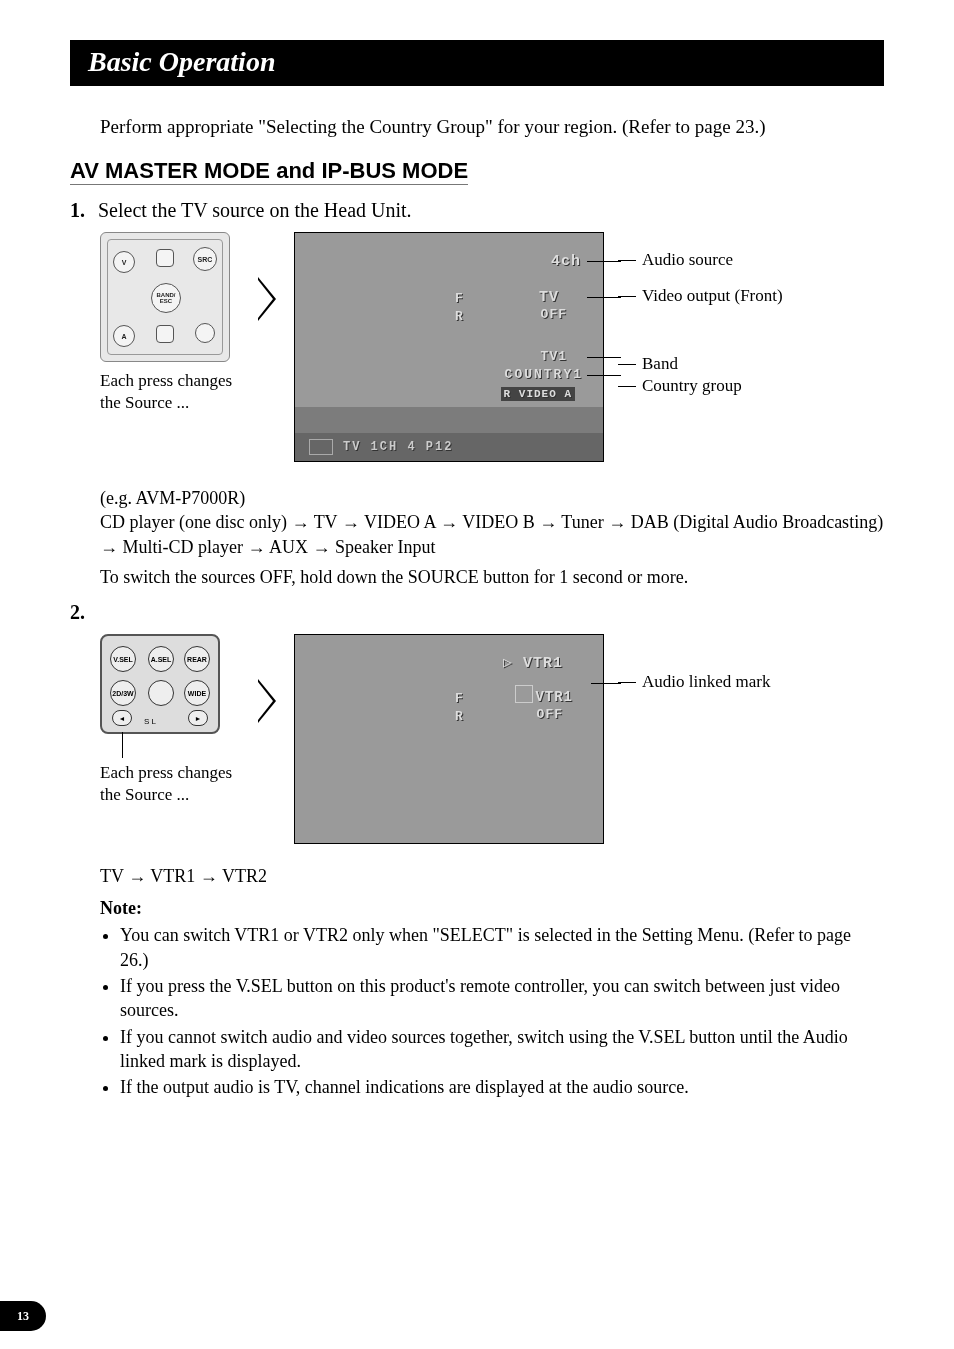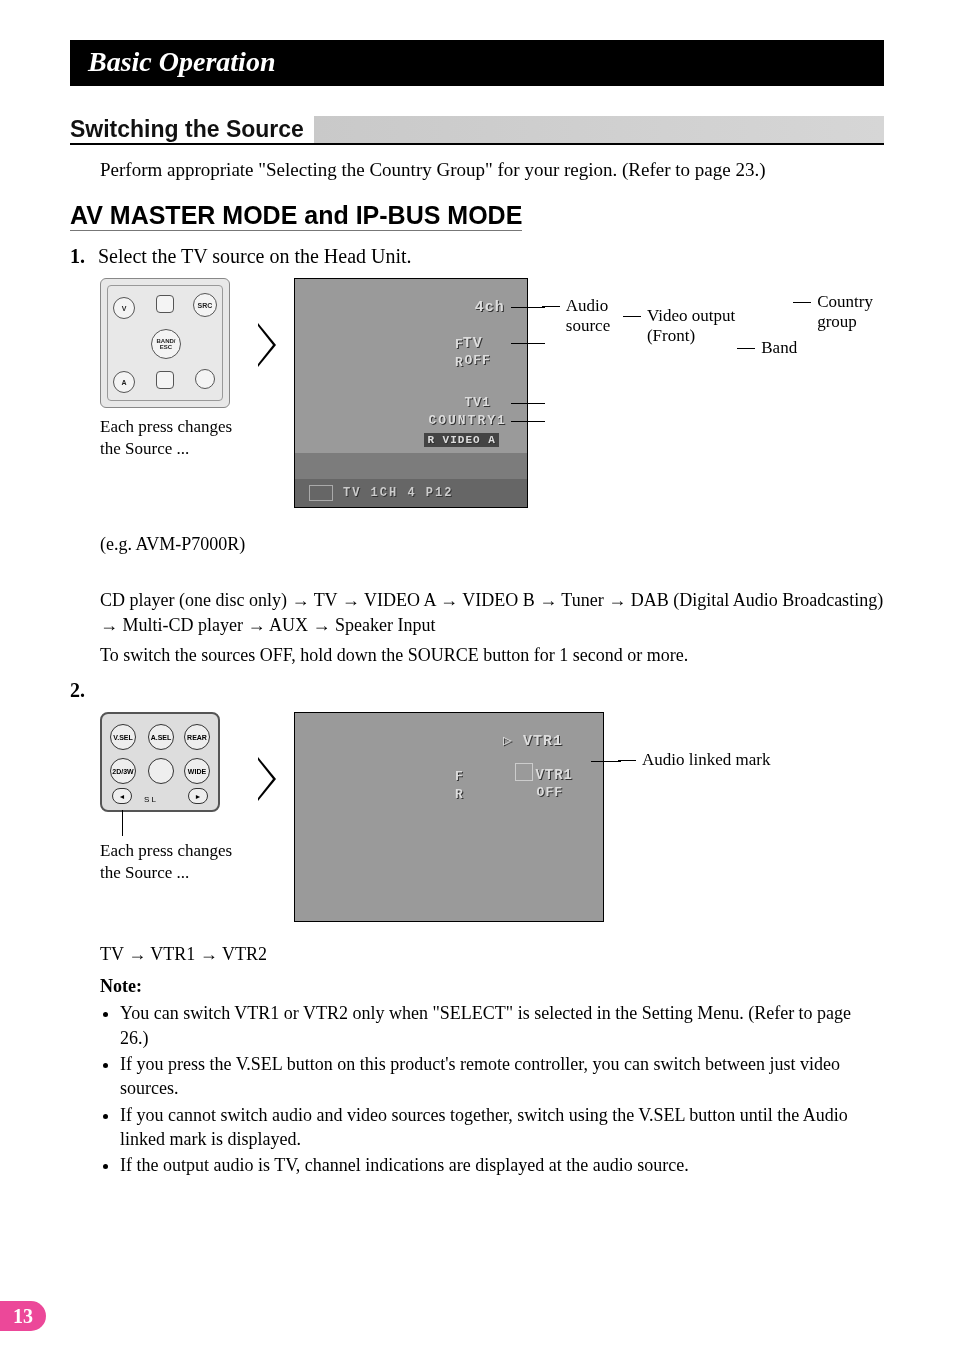--- a/index.html
+++ b/index.html
@@ -36,21 +36,21 @@
   }
   .section-h span { background:#fff; padding-right:4px;}
   .intro {
     font-size: 19px;
     margin-left: 30px;
     margin-bottom: 20px;
   }
   .sub-h {
     font-family: Arial, Helvetica, sans-serif;
     font-weight: bold;
-    font-size: 25px;
+    font-size: 22px;
     border-bottom: 1px solid #777;
     display: inline-block;
     margin-bottom: 14px;
   }
   .step-row {
     display: flex;
     align-items: flex-start;
     margin-bottom: 6px;
   }
   .step-num {
@@ -131,49 +131,48 @@
     background:#7c7c7c; bottom:28px;
   }
   .sc-foot {
     position:absolute; left:0; right:0; bottom:0; height:28px;
     background:#666;
     display:flex; align-items:center;
     padding-left:14px;
     font-size:12px; color:#ccc; letter-spacing:2px;
   }
   .callouts {
-    display:flex; flex-direction:row; gap: 6px;
+    display:flex; flex-direction:column; gap: 6px;
     font-size: 17px;
     padding-top: 18px;
   }
   .callouts div { position:relative; padding-left:14px; }
   .callouts div::before{
     content:""; position:absolute; left:-10px; top:10px;
     width:18px; height:1px; background:#000;
   }
   .leader { position:absolute; background:#000; height:1px; }
   .body-text {
     font-size: 18px;
     margin-left: 30px;
     line-height: 1.35;
-    margin-top: 32px;
   }
   .note-h { font-weight:bold; font-size:18px; margin-left:30px; margin-top:10px;}
   ul.notes {
     margin: 4px 0 0 50px;
     padding: 0;
     font-size: 18px;
     line-height: 1.35;
   }
   ul.notes li { margin-bottom: 2px; }
   .page-num {
     position:absolute;
     left:0; bottom:18px;
-    background:#ec4899; color:#fff;
-    font-weight:bold; font-size:20px;
+    background:#000000; color:#fff;
+    font-weight:bold; font-size:12px;
     width:46px; height:30px;
     display:flex; align-items:center; justify-content:center;
     border-top-right-radius:16px;
     border-bottom-right-radius:16px;
   }
   
   .remote-box2 {
     width: 120px; height:100px;
     border:2px solid #555; border-radius:8px;
     background:#ddd; position:relative;
@@ -184,21 +183,20 @@
     display:flex;align-items:center;justify-content:center;
   }
 </style>
 </head>
 <body>
 
 <div class="page">
 
   <div class="title-bar">Basic Operation</div>
 
-  <div class="section-h"><span>Switching the Source</span></div>
 
   <div class="intro">Perform appropriate "Selecting the Country Group" for your region. (Refer to page 23.)</div>
 
   <div class="sub-h">AV MASTER MODE and IP-BUS MODE</div>
 
   
   <div class="step-row">
     <div class="step-num">1.</div>
     <div class="step-title">Select the TV source on the Head Unit.</div>
   </div>

